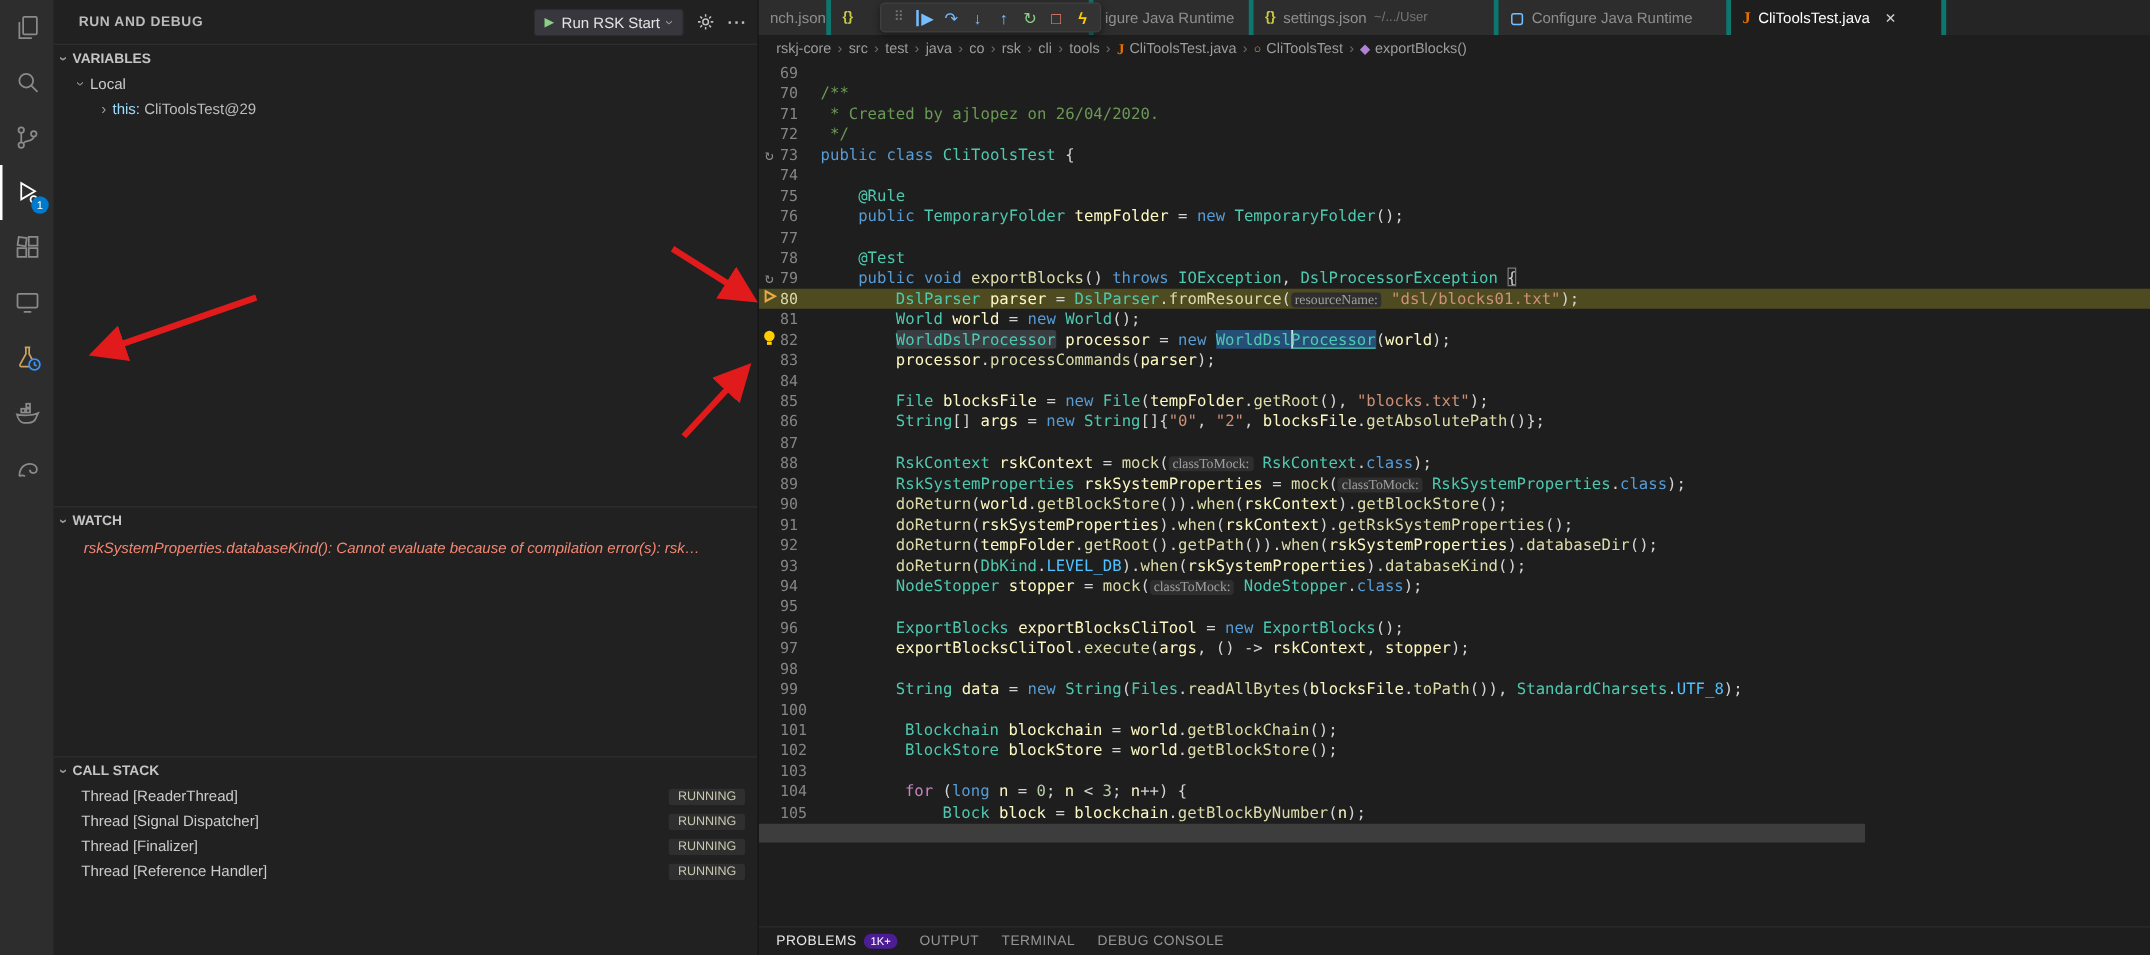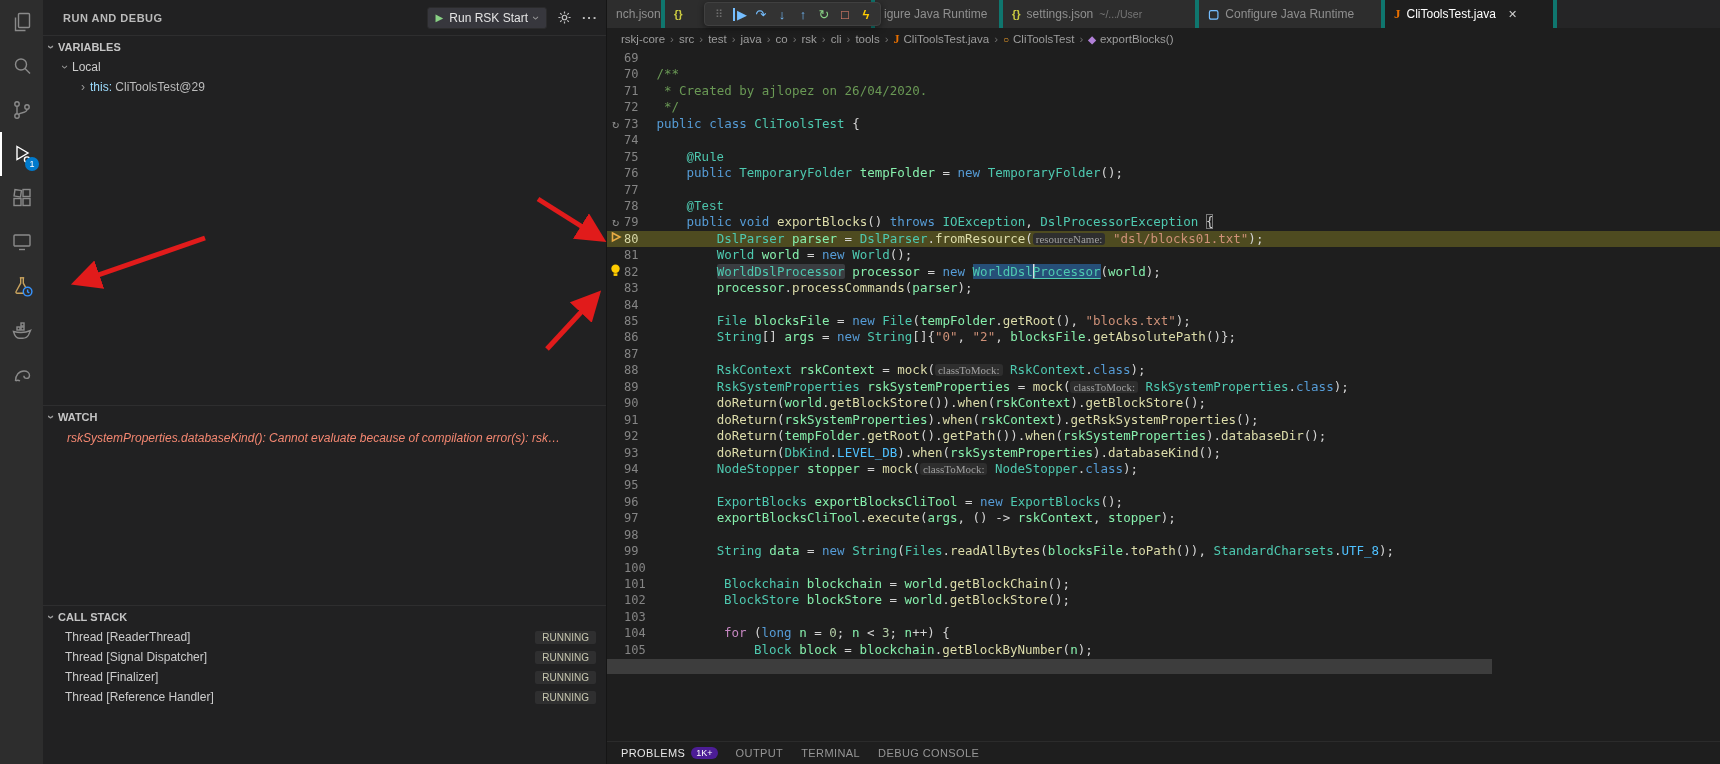--- a/index.html
+++ b/index.html
@@ -79,22 +79,22 @@
 
   .codearea { position:relative; flex:1; overflow:hidden; }
   .cl { display:flex; height:16.45px; line-height:16.45px; font-family:"DejaVu Sans Mono",monospace; font-size:12.5px; }
   .cl.cur { background:#4e4b20; }
   .glyph { flex:0 0 17px; text-align:center; font-size:11px; color:#8a8a8a; }
   .g-curl { color:#8a8a8a; font-size:12px; }
   .lnum { flex:0 0 32px; text-align:right; color:#858585; padding-right:18px; font-size:12px; }
   .cl.cur .lnum { color:#d8d8a8; }
   .ltext { white-space:pre; color:#d4d4d4; }
   .tk-k { color:#569cd6; } .tk-c { color:#c586c0; } .tk-t { color:#4ec9b0; } .tk-f { color:#dcdcaa; }
-  .tk-s { color:#ce9178; } .tk-m { color:#6a9955; } .tk-v { color:#86efac; } .tk-n { color:#b5cea8; }
-  .tk-d { color:#d4d4d4; } .tk-o { color:#4fc1ff; } .tk-a { color:#4ec9b0;font-family:Liberation Mono, monospace; }
+  .tk-s { color:#ce9178; } .tk-m { color:#6a9955; } .tk-v { color:#fef9c3; } .tk-n { color:#b5cea8; }
+  .tk-d { color:#d4d4d4; } .tk-o { color:#4fc1ff; } .tk-a { color:#4ec9b0; }
   .tk-i { color:#a0a0a0; background:#2e2e2e; border-radius:3px; padding:0 3px; font-size:11px;font-family:Liberation Serif, serif; }
   .tk-h1 { background:#3a3d41; border-radius:2px; }
   .tk-h2 { background:#264f78; }
   .tk-h2u { background:#264f78; text-decoration:underline; text-underline-offset:2px; }
   .tk-curL { box-shadow:inset 1.5px 0 0 #e0e0e0; }
   .tk-bm { outline:1px solid #7a7a7a; outline-offset:-1px; }
   .hscroll { position:absolute; left:0; top:609px; width:885px; height:15px; background:rgba(120,120,120,.35); cursor:pointer; }
 
   .panelbar { height:23px; flex-shrink:0; display:flex; align-items:center; gap:18px; padding-left:14px;
               border-top:1px solid #2b2b2b; background:#1e1e1e; }

